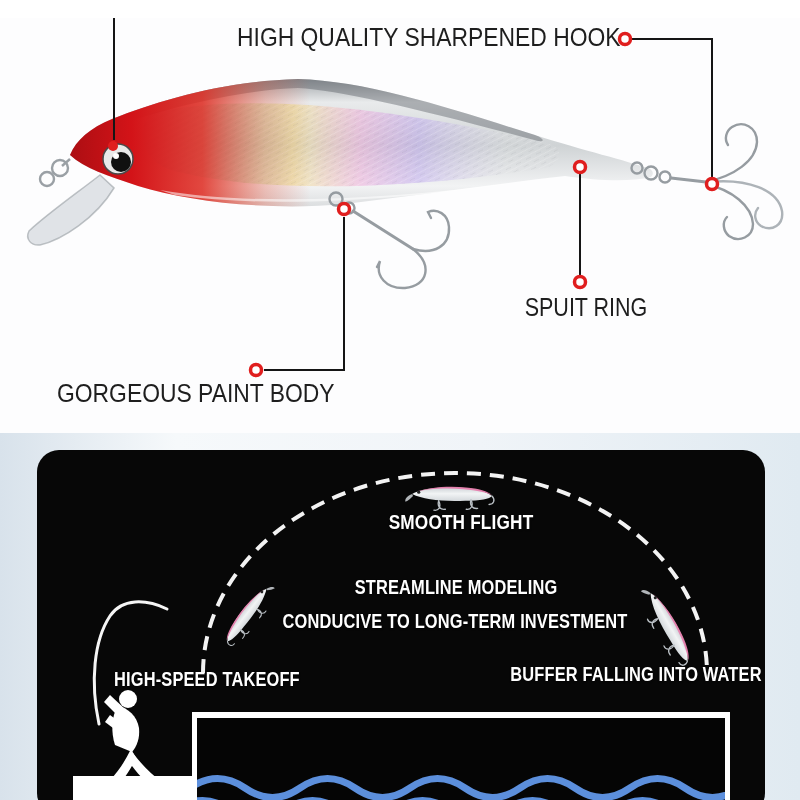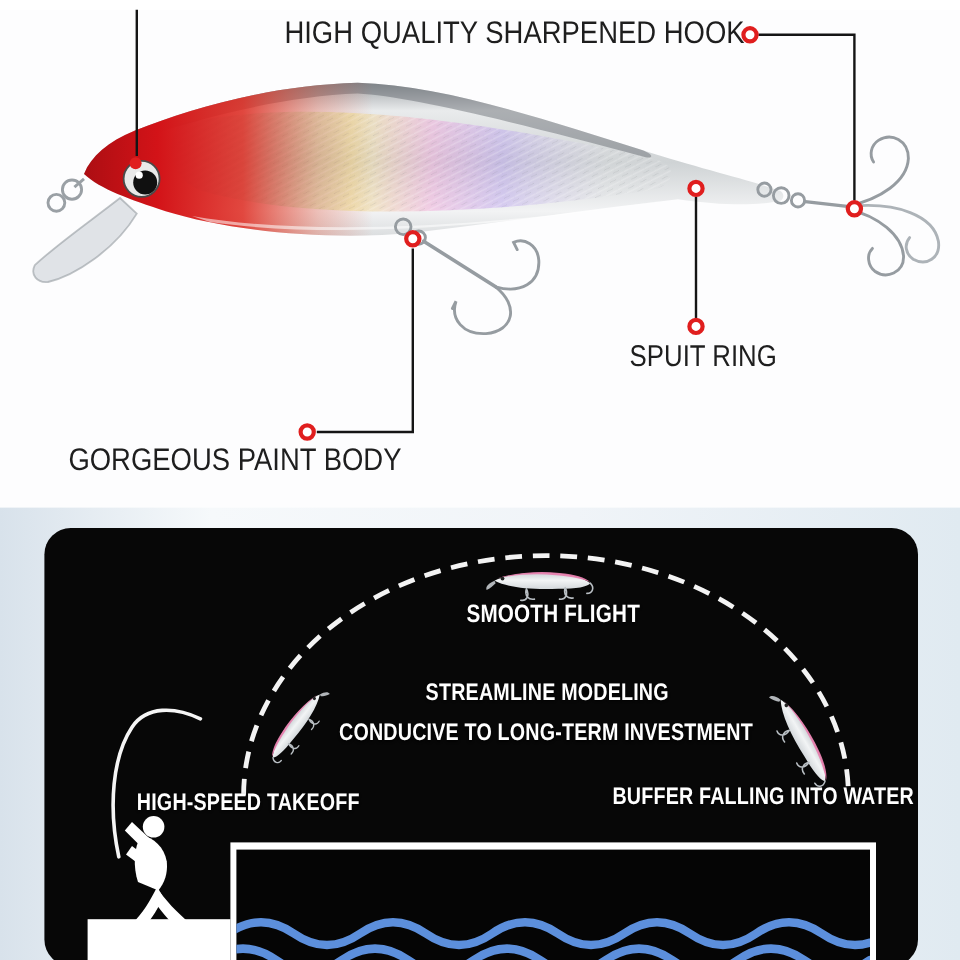--- a/index.html
+++ b/index.html
@@ -11,21 +11,21 @@
     --wave-blue:#5c8fdc;
     --page-bg:#ffffff;
     --section-bg:#e4ecf2;
   }
   html,body{margin:0;padding:0;}
   body{
     width:800px;height:800px;overflow:hidden;position:relative;
     background:var(--page-bg);
     font-family:"Liberation Sans","DejaVu Sans",sans-serif;
   }
-  .stage{position:absolute;left:0;top:8px;width:800px;height:637px;text-align:right;}
+  .stage{position:absolute;left:0;top:18px;width:800px;height:637px;text-align:right;}
   svg.art{position:absolute;left:0;top:0;}
   .lbl{
     position:absolute;white-space:nowrap;color:var(--label-text);
     font-size:25px;letter-spacing:0px;line-height:1.05;
   }
   .lbl.squeeze-l{transform:scaleX(.88);transform-origin:left center;}
   .lbl.squeeze-c{transform:translateX(-50%) scaleX(.86);}
   .plbl{
     position:absolute;white-space:nowrap;color:var(--panel-text);
     font-size:20px;font-weight:700;letter-spacing:.2px;

